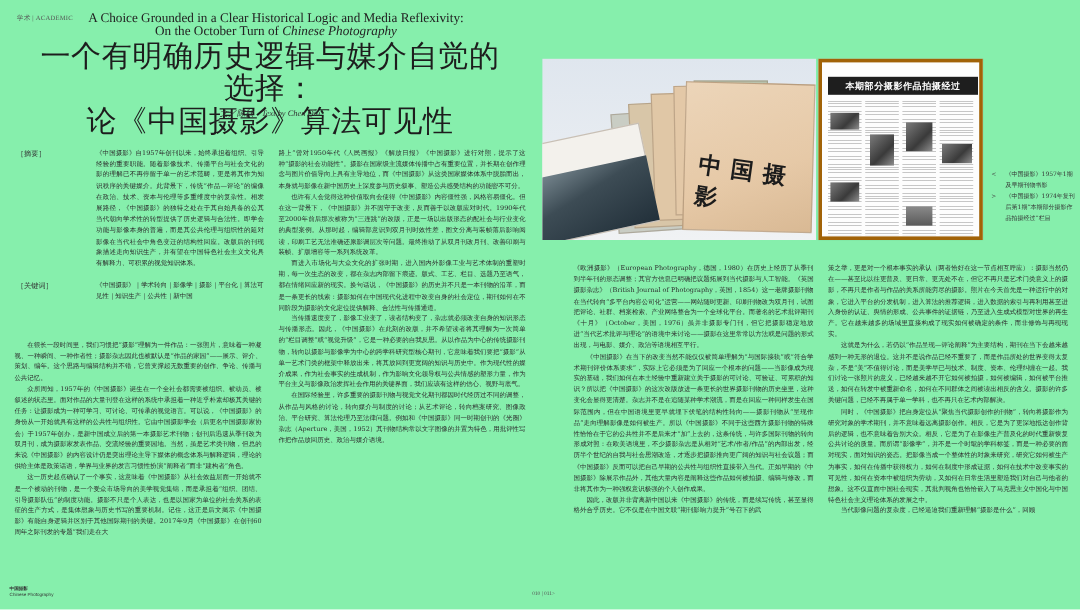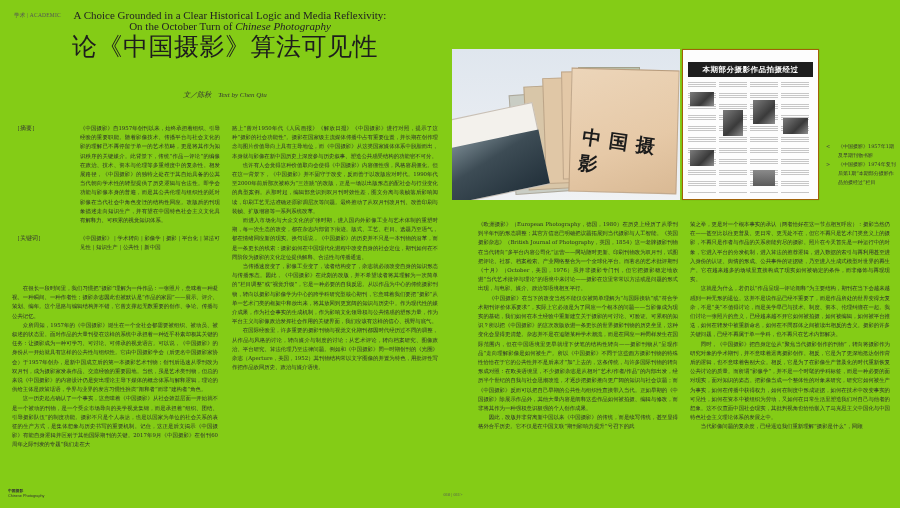--- a/index.html
+++ b/index.html
@@ -1,19 +1,19 @@
 <!DOCTYPE html>
 <html><head>
 <meta charset="utf-8">
 <style>
   * { box-sizing: border-box; margin: 0; padding: 0; }
   html, body { width: 900px; height: 508px; overflow: hidden; background: #ffffff; }
   body { position: relative; font-family: "DejaVu Serif", serif; color: #2a2a2a; }
 
-  .spread { position: absolute; left: 0; top: 0; width: 900px; height: 508px; background: #84cc16; }
+  .spread { position: absolute; left: 0; top: 0; width: 900px; height: 508px; background: #86efac; }
   .page-left { position: absolute; left: 0; top: 0; width: 450px; height: 508px; }
   .page-right { position: absolute; left: 450px; top: 0; width: 450px; height: 508px; }
 
   
   .section-tag { position: absolute; left: 14px; top: 12px; font-size: 5.5px; color: #555; letter-spacing: 0.2px; font-family: "Liberation Serif", serif; }
   .title-en { position: absolute; left: 70px; top: 10px; width: 320px; text-align: center; font-family: "Liberation Serif", serif; font-size: 11px; line-height: 11px; color: #222; }
   .title-en .ital { font-style: italic; }
   .title-cn { position: absolute; left: 30px; top: 33px; width: 390px; text-align: center; font-family: "DejaVu Serif", serif; font-size: 25px; line-height: 27px; color: #1d1d1d; font-weight: normal; letter-spacing: 0.5px; }
   .byline { position: absolute; left: 100px; top: 90px; width: 250px; text-align: center; font-family: "Liberation Serif", serif; font-size: 7px; color: #333; font-style: italic; }
 
@@ -30,21 +30,21 @@
 
   .col-r1 { left: 28px; top: 220px; width: 200px; height: 250px; }
   .col-r2 { left: 240px; top: 220px; width: 200px; height: 250px; }
 
   
   .photo-magazines { position: absolute; left: 2px; top: 49px; width: 228px; height: 151px; background: linear-gradient(180deg, #dfe6ee 0%, #e9edf2 60%, #f0f2f4 100%); overflow: hidden; }
   .photo-magazines .mag { position: absolute; border: 0.5px solid rgba(120,100,80,0.35); }
   .photo-magazines .cover-text { position: absolute; left: 128px; top: 82px; font-size: 19px; color: #1c1c1c; font-family: "DejaVu Serif", serif; letter-spacing: 8px; transform: rotate(8deg); font-weight: bold; }
   .photo-magazines .bw-photo { position: absolute; left: 0; top: 100px; width: 100px; height: 55px; background: linear-gradient(160deg, #7a8a92 0%, #3d4c55 40%, #22303a 100%); transform: rotate(-12deg); transform-origin: left bottom; }
 
-  .photo-page { position: absolute; left: 232px; top: 49px; width: 137px; height: 151px; background: #fdfdfd; border: 1px solid #a16207; box-shadow: 0 0 1px rgba(0,0,0,0.2); overflow: hidden; }
+  .photo-page { position: absolute; left: 232px; top: 49px; width: 137px; height: 151px; background: #fdfdfd; border: 3px solid #a16207; box-shadow: 0 0 1px rgba(0,0,0,0.2); overflow: hidden; }
   .photo-page .ph-head { position: absolute; left: 5px; top: 12px; width: 125px; height: 15px; background: #1e1e1e; color: #fff; font-size: 7.5px; line-height: 15px; text-align: center; font-weight: bold; letter-spacing: 0.5px; }
   .photo-page .ph-col { position: absolute; top: 32px; width: 28px; height: 112px;
     background: repeating-linear-gradient(180deg, #9a9a9a 0px, #9a9a9a 0.6px, transparent 0.6px, transparent 2.2px); opacity: 0.55; }
   .photo-page .ph-img { position: absolute; background: linear-gradient(135deg, #7b7b7b, #3a3a3a 60%, #8f8f8f); }
 
   .caption { position: absolute; left: 826px; top: 142px; width: 70px; font-size: 5px; line-height: 9px; color: #333; }
   .caption .cap-row { display: flex; }
   .caption .cap-arrow { width: 12px; flex: 0 0 12px; color: #444; }
 
   
@@ -59,20 +59,21 @@
 
   <div class="page-left">
     <div class="section-tag">学术 | ACADEMIC</div>
 
     <div class="title-en">
       <div>A Choice Grounded in a Clear Historical Logic and Media Reflexivity:</div>
       <div><span>On the October Turn of </span><span class="ital">Chinese Photography</span></div>
     </div>
 
     <div class="title-cn">
+      <div>一个有明确历史逻辑与媒介自觉的选择：</div>
       <div>论《中国摄影》算法可见性</div>
     </div>
 
     <div class="byline">文／陈秋　Text by Chen Qiu</div>
 
     <div class="label" style="left:14px; top:124px;">［摘要］</div>
     <div class="abstract-block" style="width:140px;">
       <span>《中国摄影》自1957年创刊以来，始终承担着组织、引导经验的重要职能。随着影像技术、传播平台与社会文化的影的理解已不再停留于单一的艺术范畴，更是将其作为知识秩序的关键媒介。此背景下，传统“作品—评论”的编像在政治、技术、资本与伦理等多重维度中的复杂性。相发展路径，《中国摄影》的独特之处在于其自始具备的公其当代朝向学术性的转型提供了历史逻辑与合法性。即学会功能与影像本身的普遍，而是其公共伦理与组织性的延对影像在当代社会中角色变迁的结构性回应。改版后的刊现象描述走向知识生产，并有望在中国特色社会主义文化具有解释力、可积累的视觉知识体系。</span>
     </div>
     <div class="col" style="left:222px; top:124px; width:14px; height:0;"></div>

